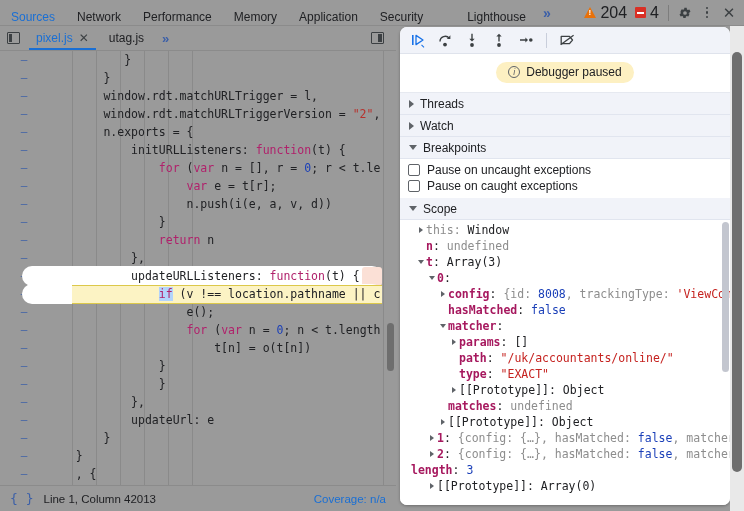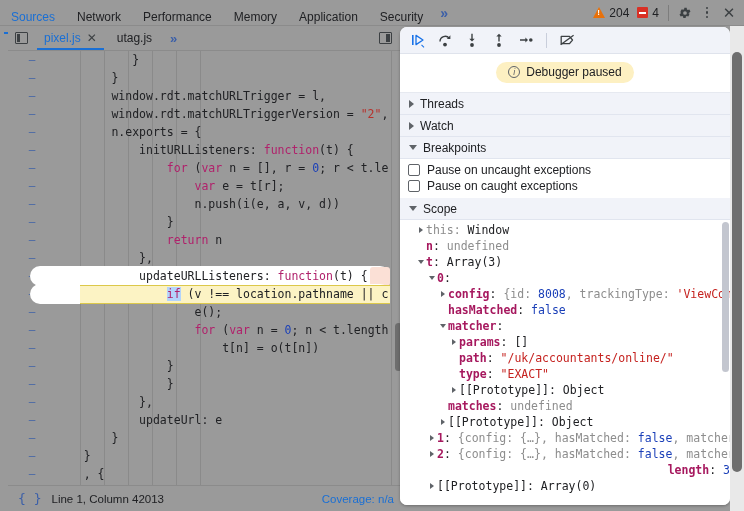--- a/index.html
+++ b/index.html
@@ -42,42 +42,42 @@
   .warn-tri {
     width: 0; height: 0;
     border-left: 6px solid transparent; border-right: 6px solid transparent;
     border-bottom: 11px solid #e8710a;
     position: relative;
   }
   .warn-tri::after {
     content: "!"; position: absolute; left: -2px; top: 2px;
     font-size: 8px; color: #fff; font-weight: bold; line-height: 8px;
   }
-  .badge-count { font-size: 12px; color: #202124; }
+  .badge-count { font-size: 16px; color: #202124; }
   .err-sq {
     width: 11px; height: 11px; background: #d93025; border-radius: 1px;
     position: relative;
   }
   .err-sq::after {
     content: ""; position: absolute; left: 2px; top: 4.5px;
     width: 7px; height: 2px; background: #fff;
   }
   .tb-divider { width: 1px; height: 16px; background: #7d7d7d; margin: 0 5px; }
   .icon-btn {
     width: 22px; height: 22px; display: flex; align-items: center;
     justify-content: center; color: #3c4043; cursor: default;
   }
   .gear { width: 14px; height: 14px; }
   .kebab { display: flex; flex-direction: column; gap: 2px; align-items: center; }
   .kebab i { width: 2.5px; height: 2.5px; background: #3c4043; border-radius: 50%; display: block; }
   .close-x { font-size: 15px; line-height: 1; color: #3c4043; font-weight: 300; }
 
   
   .sources-pane {
-    position: absolute; left: 8px; top: 26px; width: 396px; height: 485px;
+    position: absolute; left: 0; top: 26px; width: 396px; height: 485px;
     background: #9a9a9a;
     display: flex; flex-direction: column;
   }
   .file-tabbar {
     height: 25px; display: flex; align-items: stretch;
     background: #9a9a9a; border-bottom: 1px solid #8b8b8b; flex: none;
   }
   .sidebar-toggle {
     width: 26px; display: flex; align-items: center; justify-content: center;
   }
@@ -259,20 +259,23 @@
           <span>Performance</span>
         </div>
         <div class="panel-tab">
           <span>Memory</span>
         </div>
         <div class="panel-tab">
           <span>Application</span>
         </div>
         <div class="panel-tab">
           <span>Security</span>
+        </div>
+        <div class="panel-tab spaced">
+          <span>Lighthouse</span>
         </div>
       </div>
     <div class="chev-more">»</div>
     <div class="topbar-right">
       <div class="badge-group">
         <span class="warn-tri"></span>
         <span class="badge-count">204</span>
       </div>
       <div class="badge-group">
         <span class="err-sq"></span>
@@ -437,21 +440,21 @@
           <div class="sc-row" style="padding-left: 37px;"><span class="sc-arrow"></span><span class="k-prop">hasMatched</span><span class="k-plain">: </span><span class="k-bool">false</span></div>
           <div class="sc-row" style="padding-left: 37px;"><span class="sc-arrow"><span class="tri tri-down"></span></span><span class="k-prop">matcher</span><span class="k-plain">:</span></div>
           <div class="sc-row" style="padding-left: 48px;"><span class="sc-arrow"><span class="tri tri-right"></span></span><span class="k-prop">params</span><span class="k-plain">: []</span></div>
           <div class="sc-row" style="padding-left: 48px;"><span class="sc-arrow"></span><span class="k-prop">path</span><span class="k-plain">: </span><span class="k-str">"/uk/accountants/online/"</span></div>
           <div class="sc-row" style="padding-left: 48px;"><span class="sc-arrow"></span><span class="k-prop">type</span><span class="k-plain">: </span><span class="k-str">"EXACT"</span></div>
           <div class="sc-row" style="padding-left: 48px;"><span class="sc-arrow"><span class="tri tri-right"></span></span><span class="k-plain">[[Prototype]]</span><span class="k-plain">: Object</span></div>
           <div class="sc-row" style="padding-left: 37px;"><span class="sc-arrow"></span><span class="k-prop">matches</span><span class="k-plain">: </span><span class="k-dim">undefined</span></div>
           <div class="sc-row" style="padding-left: 37px;"><span class="sc-arrow"><span class="tri tri-right"></span></span><span class="k-plain">[[Prototype]]</span><span class="k-plain">: Object</span></div>
           <div class="sc-row" style="padding-left: 26px;"><span class="sc-arrow"><span class="tri tri-right"></span></span><span class="k-prop">1</span><span class="k-plain">: </span><span class="k-dim">{config: {…}, hasMatched: </span><span class="k-bool">false</span><span class="k-dim">, matcher:</span></div>
           <div class="sc-row" style="padding-left: 26px;"><span class="sc-arrow"><span class="tri tri-right"></span></span><span class="k-prop">2</span><span class="k-plain">: </span><span class="k-dim">{config: {…}, hasMatched: </span><span class="k-bool">false</span><span class="k-dim">, matcher:</span></div>
-          <div class="sc-row" style="padding-left: 26px; justify-content: flex-end;"><span class="sc-arrow"></span><span class="k-prop">length</span><span class="k-plain">: </span><span class="k-num">3</span></div>
+          <div class="sc-row" style=""><span class="sc-arrow"></span><span class="k-prop">length</span><span class="k-plain">: </span><span class="k-num">3</span></div>
           <div class="sc-row" style="padding-left: 26px;"><span class="sc-arrow"><span class="tri tri-right"></span></span><span class="k-plain">[[Prototype]]</span><span class="k-plain">: Array(0)</span></div>
         </div>
       <div class="dbg-scroll-track">
         <div class="dbg-scroll-thumb" style="top:2px;height:150px;"></div>
       </div>
     </div>
   </div>
 
   <div class="outer-scroll">
     <div class="outer-thumb"></div>

